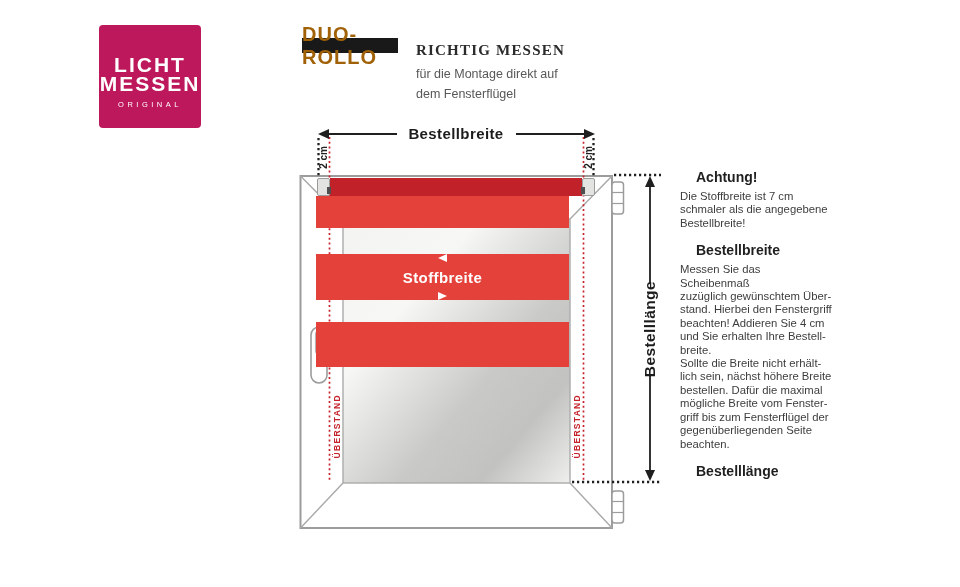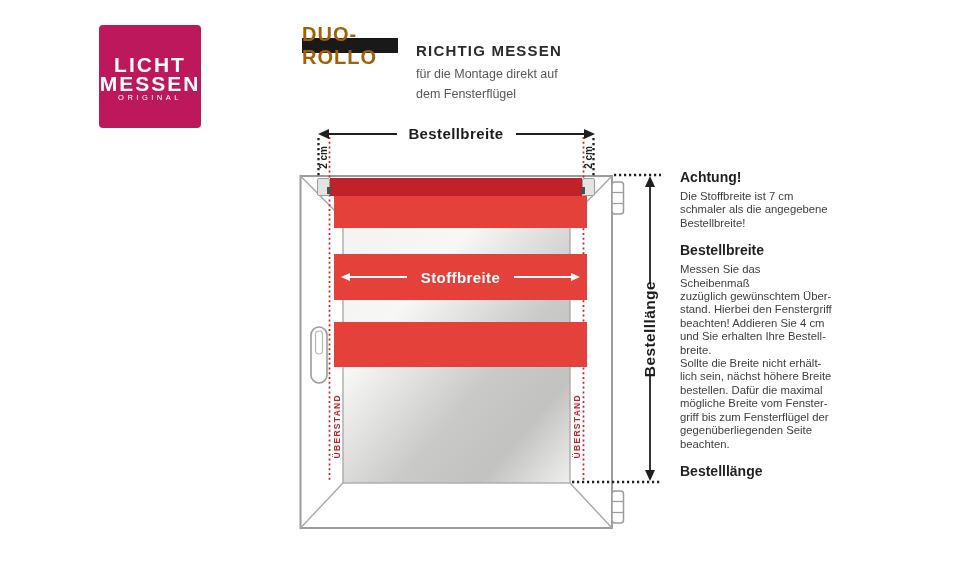--- a/index.html
+++ b/index.html
@@ -15,32 +15,32 @@
   .logo {
     position: absolute; left: 99px; top: 25px; width: 102px; height: 103px;
     background: #be185d; border-radius: 4px;
     display: flex; flex-direction: column; align-items: center; justify-content: flex-start;
     padding-top: 30px; z-index: 3;
   }
   .logo .big {
     color: #fff; font-weight: 700; font-size: 21px; line-height: 19px; letter-spacing: 2px;
   }
   .logo .tagline {
-    color: #fff; font-size: 7.5px; letter-spacing: 3.5px; font-weight: 400;
+    color: #fff; font-size: 7.5px; letter-spacing: 3.5px; margin-top: 7px; font-weight: 400;
   }
 
   
   .badge {
     position: absolute; left: 302px; top: 38px; width: 96px; height: 15px;
     background: #191919; color: #a16207; font-weight: 700; font-size: 20px; letter-spacing: 1px;
     display: flex; align-items: center; justify-content: center; z-index: 3;
   }
   .title {
     position: absolute; left: 416px; top: 42px;
-    font-size: 15px; font-weight: 700; letter-spacing: 1.2px; color: #2b2b2b; z-index: 3;
+    font-size: 15px; font-weight: 700; letter-spacing: 1.2px; color: #2b2b2b; z-index: 3; font-family: Liberation Serif, serif;
   }
   .subtitle {
     position: absolute; left: 416px; top: 64px;
     font-size: 12.5px; line-height: 20px; color: #575757; white-space: pre-line; z-index: 3;
   }
 
   
   svg.lines { position: absolute; left: 0; top: 0; z-index: 1; }
 
   
@@ -50,21 +50,21 @@
   }
   .cap.left { left: 317px; }
   .cap.right { left: 582px; }
   .pin { position: absolute; top: 187px; width: 4px; height: 7px; background: #4f4f4f; z-index: 2; }
   .pin.left { left: 327px; }
   .pin.right { left: 581px; }
   .cassette {
     position: absolute; left: 330px; top: 178px; width: 252px; height: 18px;
     background: #c1222a; z-index: 2;
   }
-  .band { position: absolute; left: 334px; width: 253px; background: #e4413a; z-index: 2; }
+  .band { position: absolute; left: 316px; width: 253px; background: #e4413a; z-index: 2; flex-direction: column; }
   .band1 { top: 196px; height: 32px; }
   .band2 { top: 254px; height: 46px; display: flex; align-items: center; padding: 0 7px; }
   .band3 { top: 322px; height: 45px; }
   .wh-head { width: 0; height: 0; border-top: 4.5px solid transparent; border-bottom: 4.5px solid transparent; }
   .wh-head.l { border-right: 9px solid #fff; }
   .wh-head.r { border-left: 9px solid #fff; }
   .wh-line { flex: 1; height: 1.6px; background: #fff; }
   .band-label {
     margin: 0 14px; color: #fff; font-weight: 700; font-size: 15px; letter-spacing: 0.4px;
   }
@@ -83,21 +83,21 @@
   .overhang-left { left: 330px; top: 393px; width: 13px; height: 66px; }
   .overhang-right { left: 570px; top: 393px; width: 13px; height: 66px; }
   .bestelllaenge-wrap { left: 636px; top: 281px; width: 28px; height: 96px; }
   .bestelllaenge-label { font-size: 15.5px; font-weight: 700; color: #1c1c1c; letter-spacing: 0.4px; }
 
   
   .info {
     position: absolute; left: 680px; top: 168px; width: 152px; z-index: 3;
   }
   .info h3 {
-    margin: 0 0 4px 0; font-size: 14px; line-height: 18px; font-weight: 700; color: #1f1f1f;
+    margin: 0 0 4px 16px; font-size: 14px; line-height: 18px; font-weight: 700; color: #1f1f1f;
   }
   .info p {
     margin: 0 0 11px 0; font-size: 11.3px; line-height: 13.4px; color: #3d3d3d; white-space: pre-line;
   }
 </style>
 </head>
 <body>
 
 <div class="stage">
 

